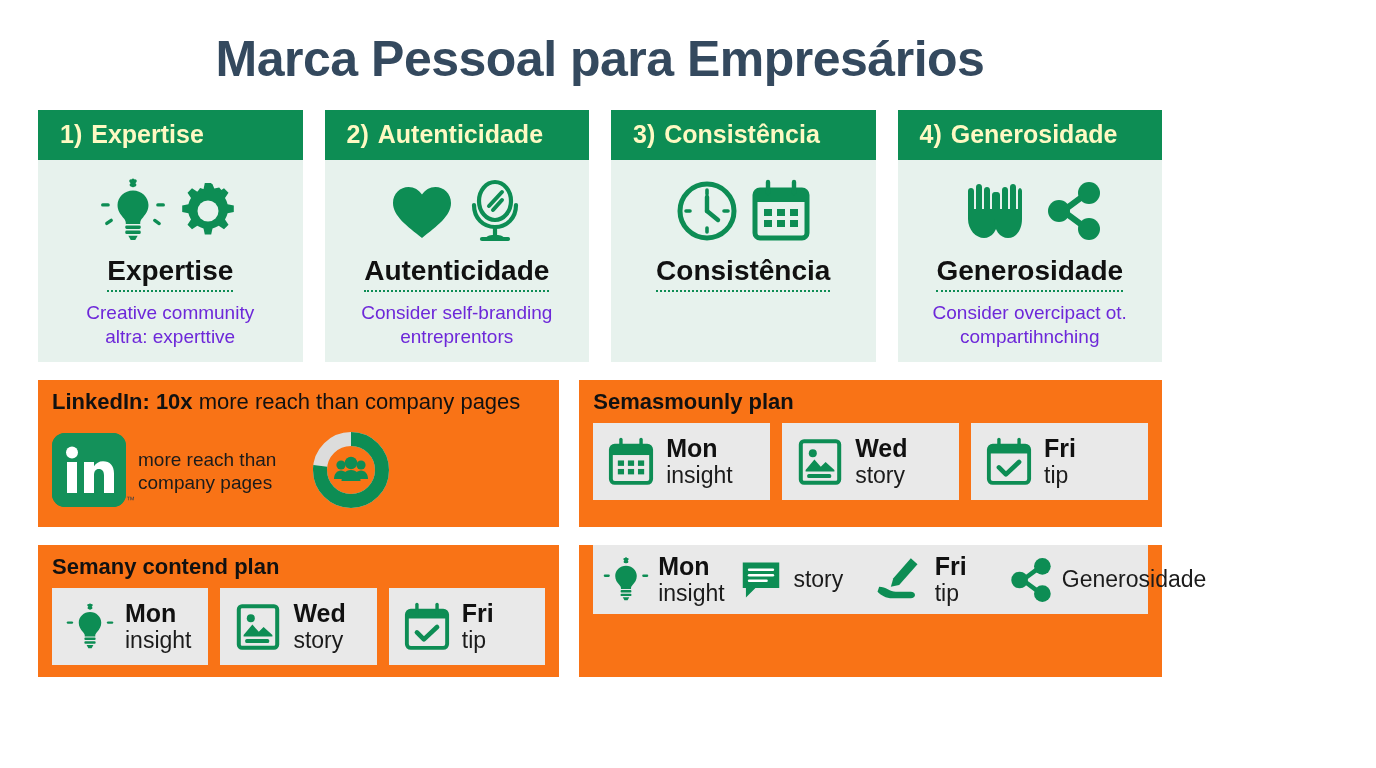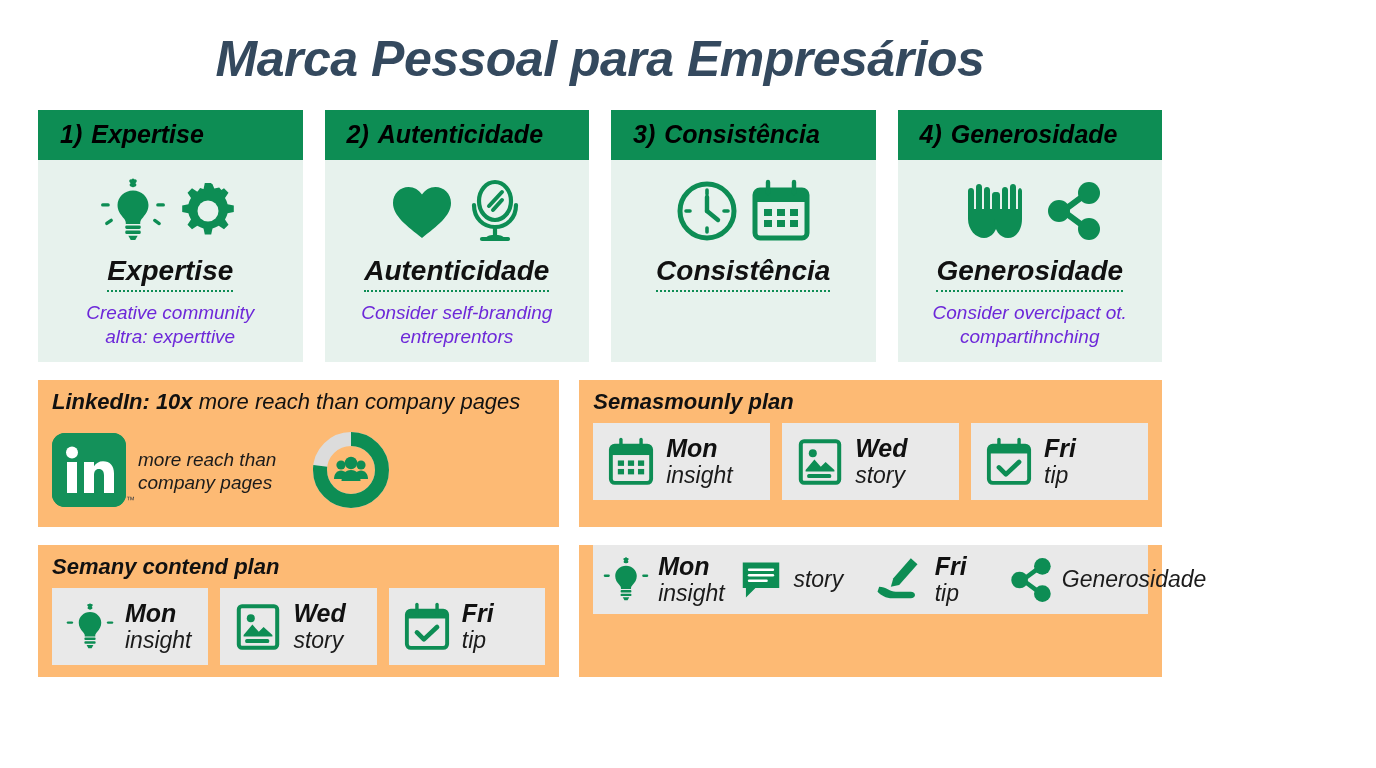--- a/index.html
+++ b/index.html
@@ -3,21 +3,21 @@
 <meta charset="utf-8">
 <style>
   html,body{margin:0;padding:0;}
   body{
     width:1376px;height:768px;
     background:#ffffff;
     font-family:"Liberation Sans", sans-serif;
     color:#111;
     overflow:hidden;
   }
-  .page{position:relative;width:1200px;height:768px;box-sizing:border-box;font-style:italic;}
+  .page{position:relative;width:1200px;height:768px;box-sizing:border-box;}
 
   
   .title{
     text-align:center;
     font-size:50px;
     font-weight:bold;
     color:#34495e;
     letter-spacing:-0.5px;
     padding-top:34px;
     line-height:1;
@@ -32,21 +32,21 @@
   }
   .card{
     flex:1 1 0;
     background:#e7f2ed;
     display:flex;
     flex-direction:column;
     min-width:0;
   }
   .card-head{
     background:#0d8d54;
-    color:#000000;
+    color:#fef9c3;
     font-size:25px;
     font-weight:bold;
     padding:10px 0 11px 22px;
     white-space:nowrap;
     overflow:hidden;
   }
   .card-head .num{margin-right:9px;}
   .card-body{
     flex:1;
     display:flex;
@@ -81,21 +81,21 @@
 
   
   .lower{
     display:grid;
     grid-template-columns:1fr 1fr;
     gap:18px 20px;
     padding:0 38px;
     margin-top:18px;
   }
   .panel{
-    background:#fdba74;
+    background:#f97316;
     display:flex;
     flex-direction:column;
   }
   .panel-head{
     font-size:22px;
     padding:9px 14px 8px;
     color:#111;
     white-space:nowrap;
     overflow:hidden;
   }

